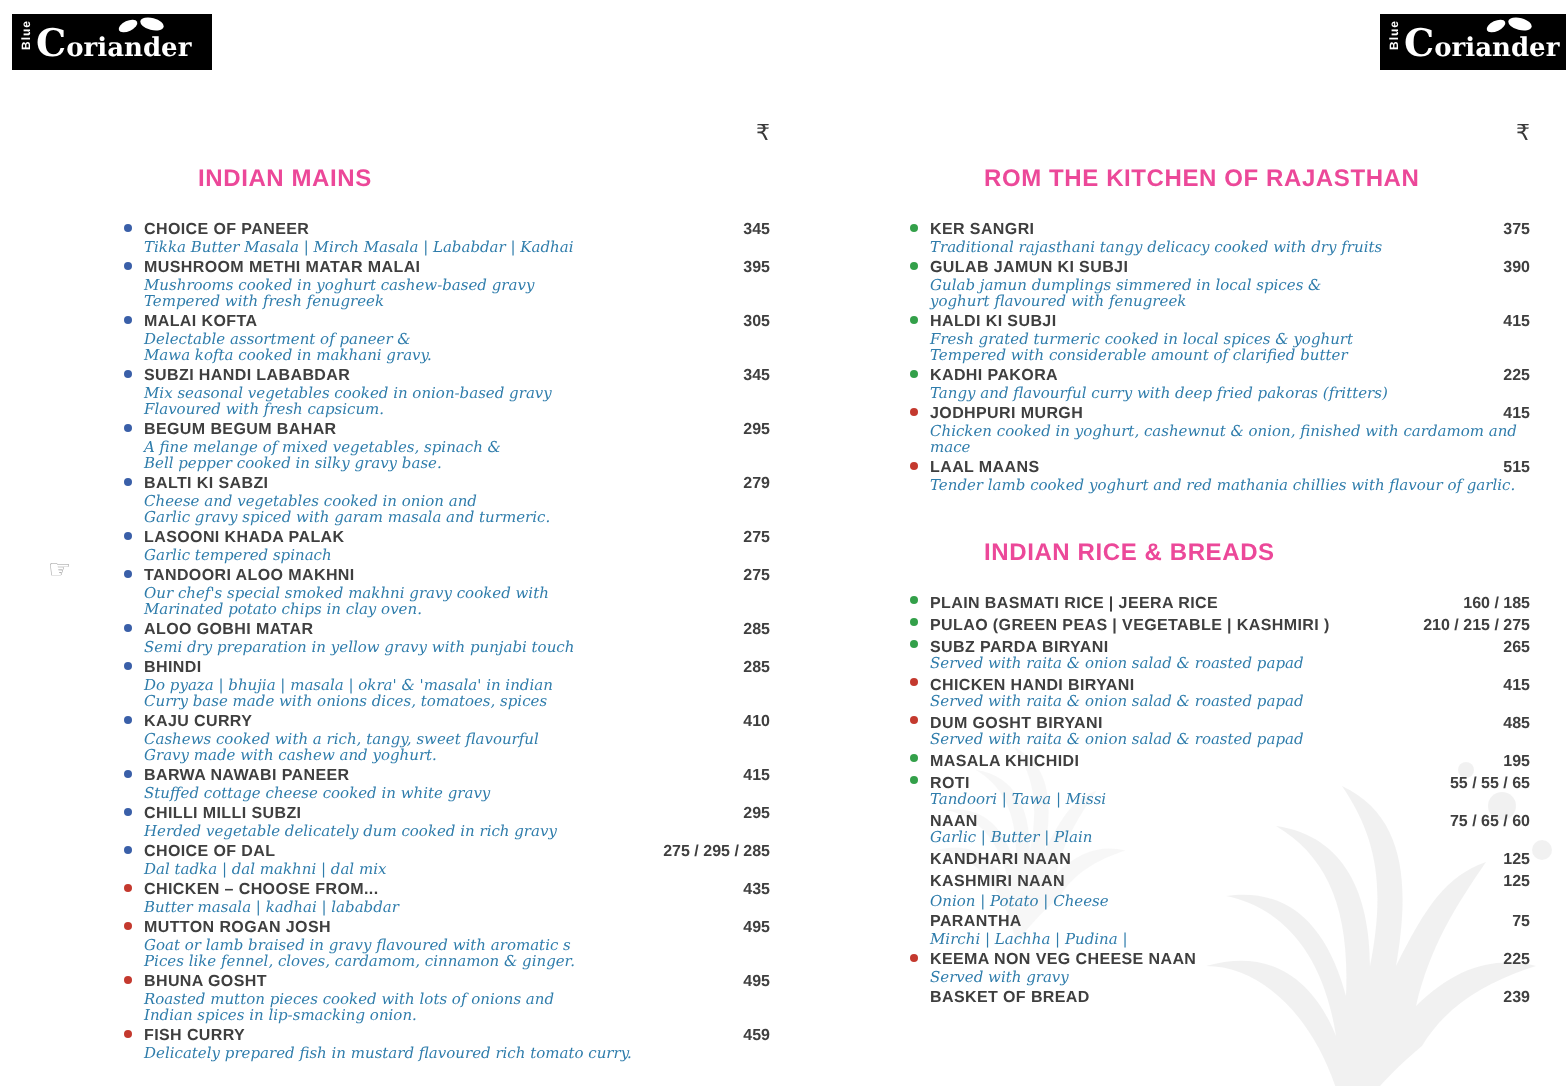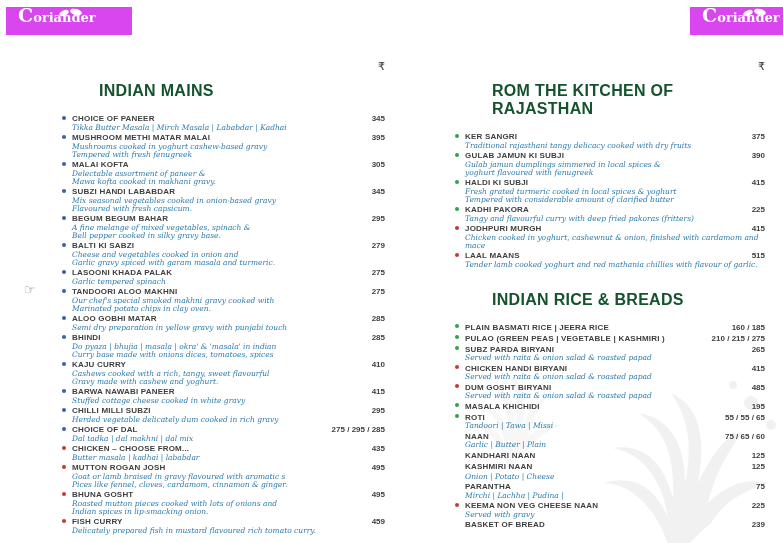--- a/index.html
+++ b/index.html
@@ -7,22 +7,22 @@
     width:783px;height:543px;overflow:hidden;position:relative;
     background:#ffffff;
     font-family:"Liberation Sans", sans-serif;
   }
   .page{position:absolute;top:0;height:543px;}
   .page.left{left:0;width:420px;}
   .page.right{left:420px;width:363px;}
 
   
   .logo{
-    position:absolute;top:7px;height:28px;width:126px;
-    background:#d946ef;display:flex;
+    position:absolute;top:7px;height:28px;width:100px;
+    background:#000000;display:flex;align-items:center;
     padding:0 4px;box-sizing:border-box;
   }
   .page.left .logo{left:6px;}
   .page.right .logo{left:270px;}
   .logo .vert{
     color:#ffffff;font-weight:bold;font-size:6px;letter-spacing:.5px;
     transform:rotate(-90deg);width:8px;flex:0 0 8px;text-align:center;
   }
   .logo .wordmark{
     color:#ffffff;font-family:"DejaVu Serif", serif;font-weight:bold;
@@ -38,21 +38,21 @@
   }
   .page.left .rupee{right:35px;}
   .page.right .rupee{right:18px;}
 
   
   .content{position:absolute;top:82px;}
   .page.left .content{left:62px;right:35px;}
   .page.right .content{left:35px;right:18px;}
 
   .section-title{
-    font-weight:bold;font-size:16px;letter-spacing:.3px;color:#14532d;
+    font-weight:bold;font-size:12px;letter-spacing:.3px;color:#ec4899;
     margin:0 0 14px 0;
     padding-left:37px;
   }
   .section + .section .section-title{margin-top:22px;}
 
   .item{margin-bottom:1.5px;position:relative;}
   .item-head{display:flex;align-items:center;line-height:9.5px;}
   .dot{
     width:4px;height:4px;border-radius:50%;flex:0 0 4px;
     margin-right:6px;align-self:center;position:relative;top:-1px;

